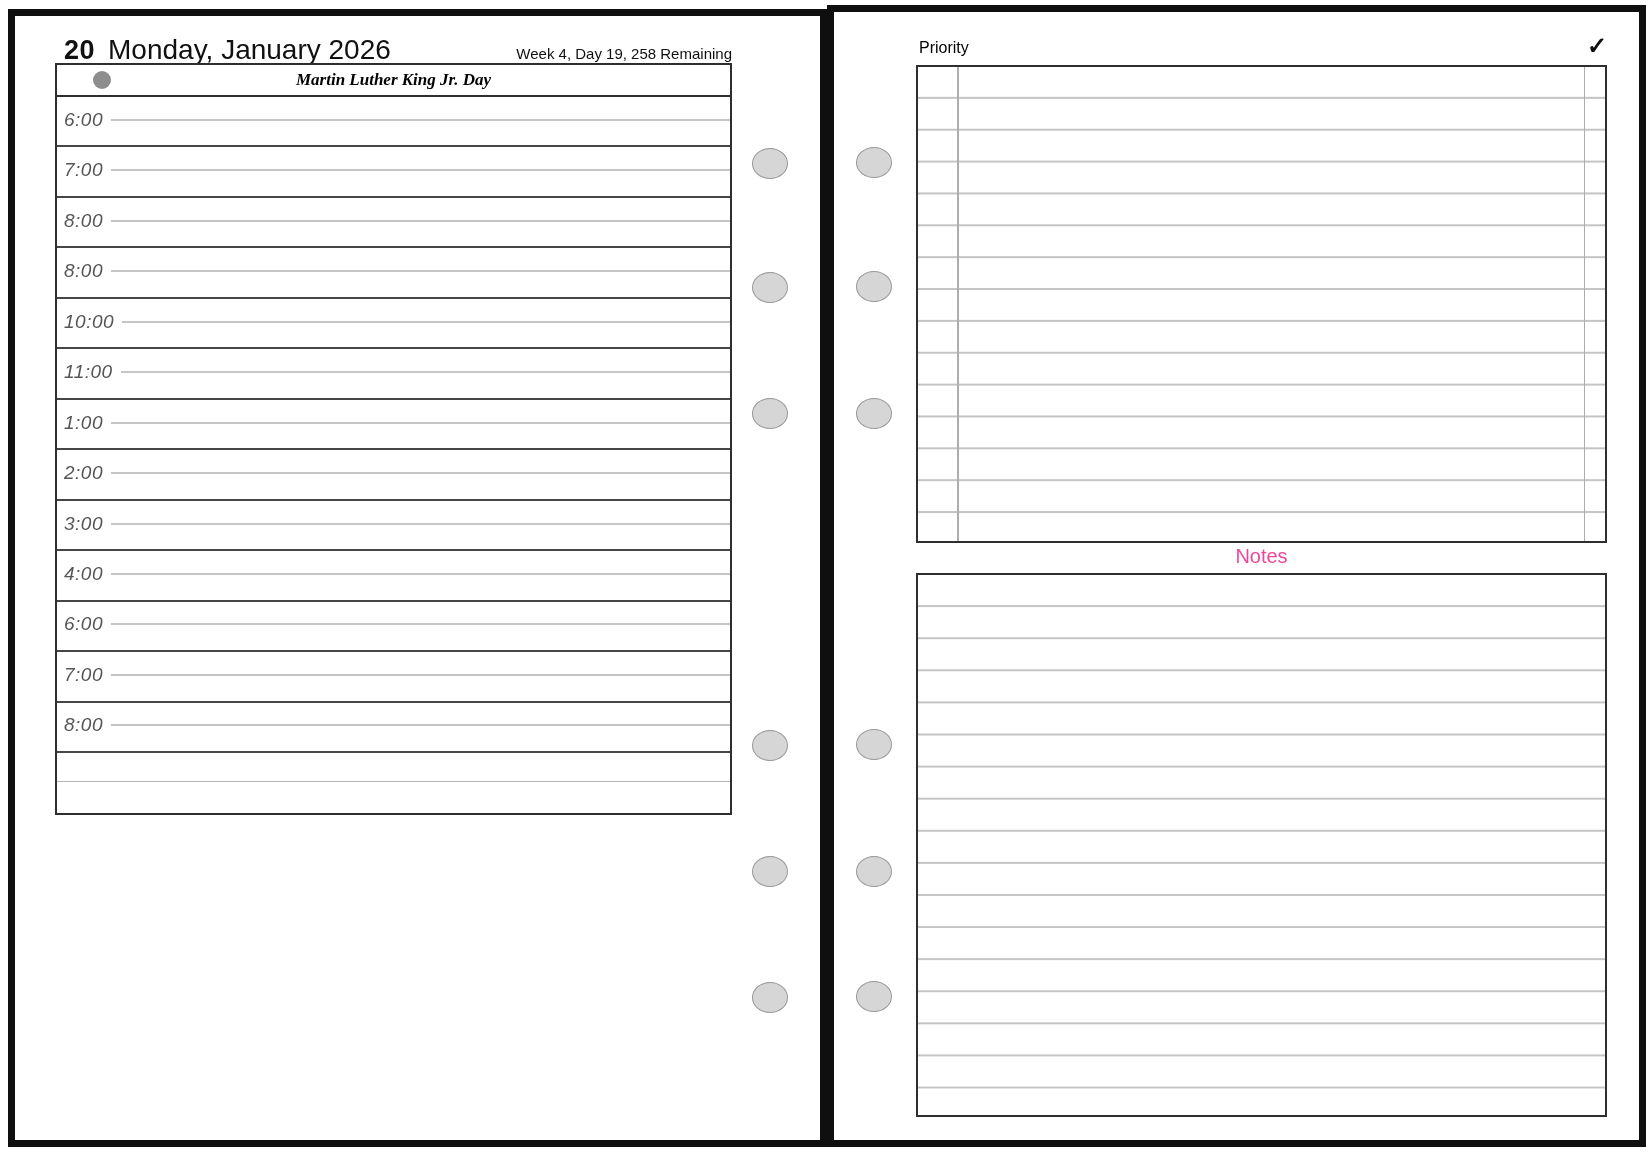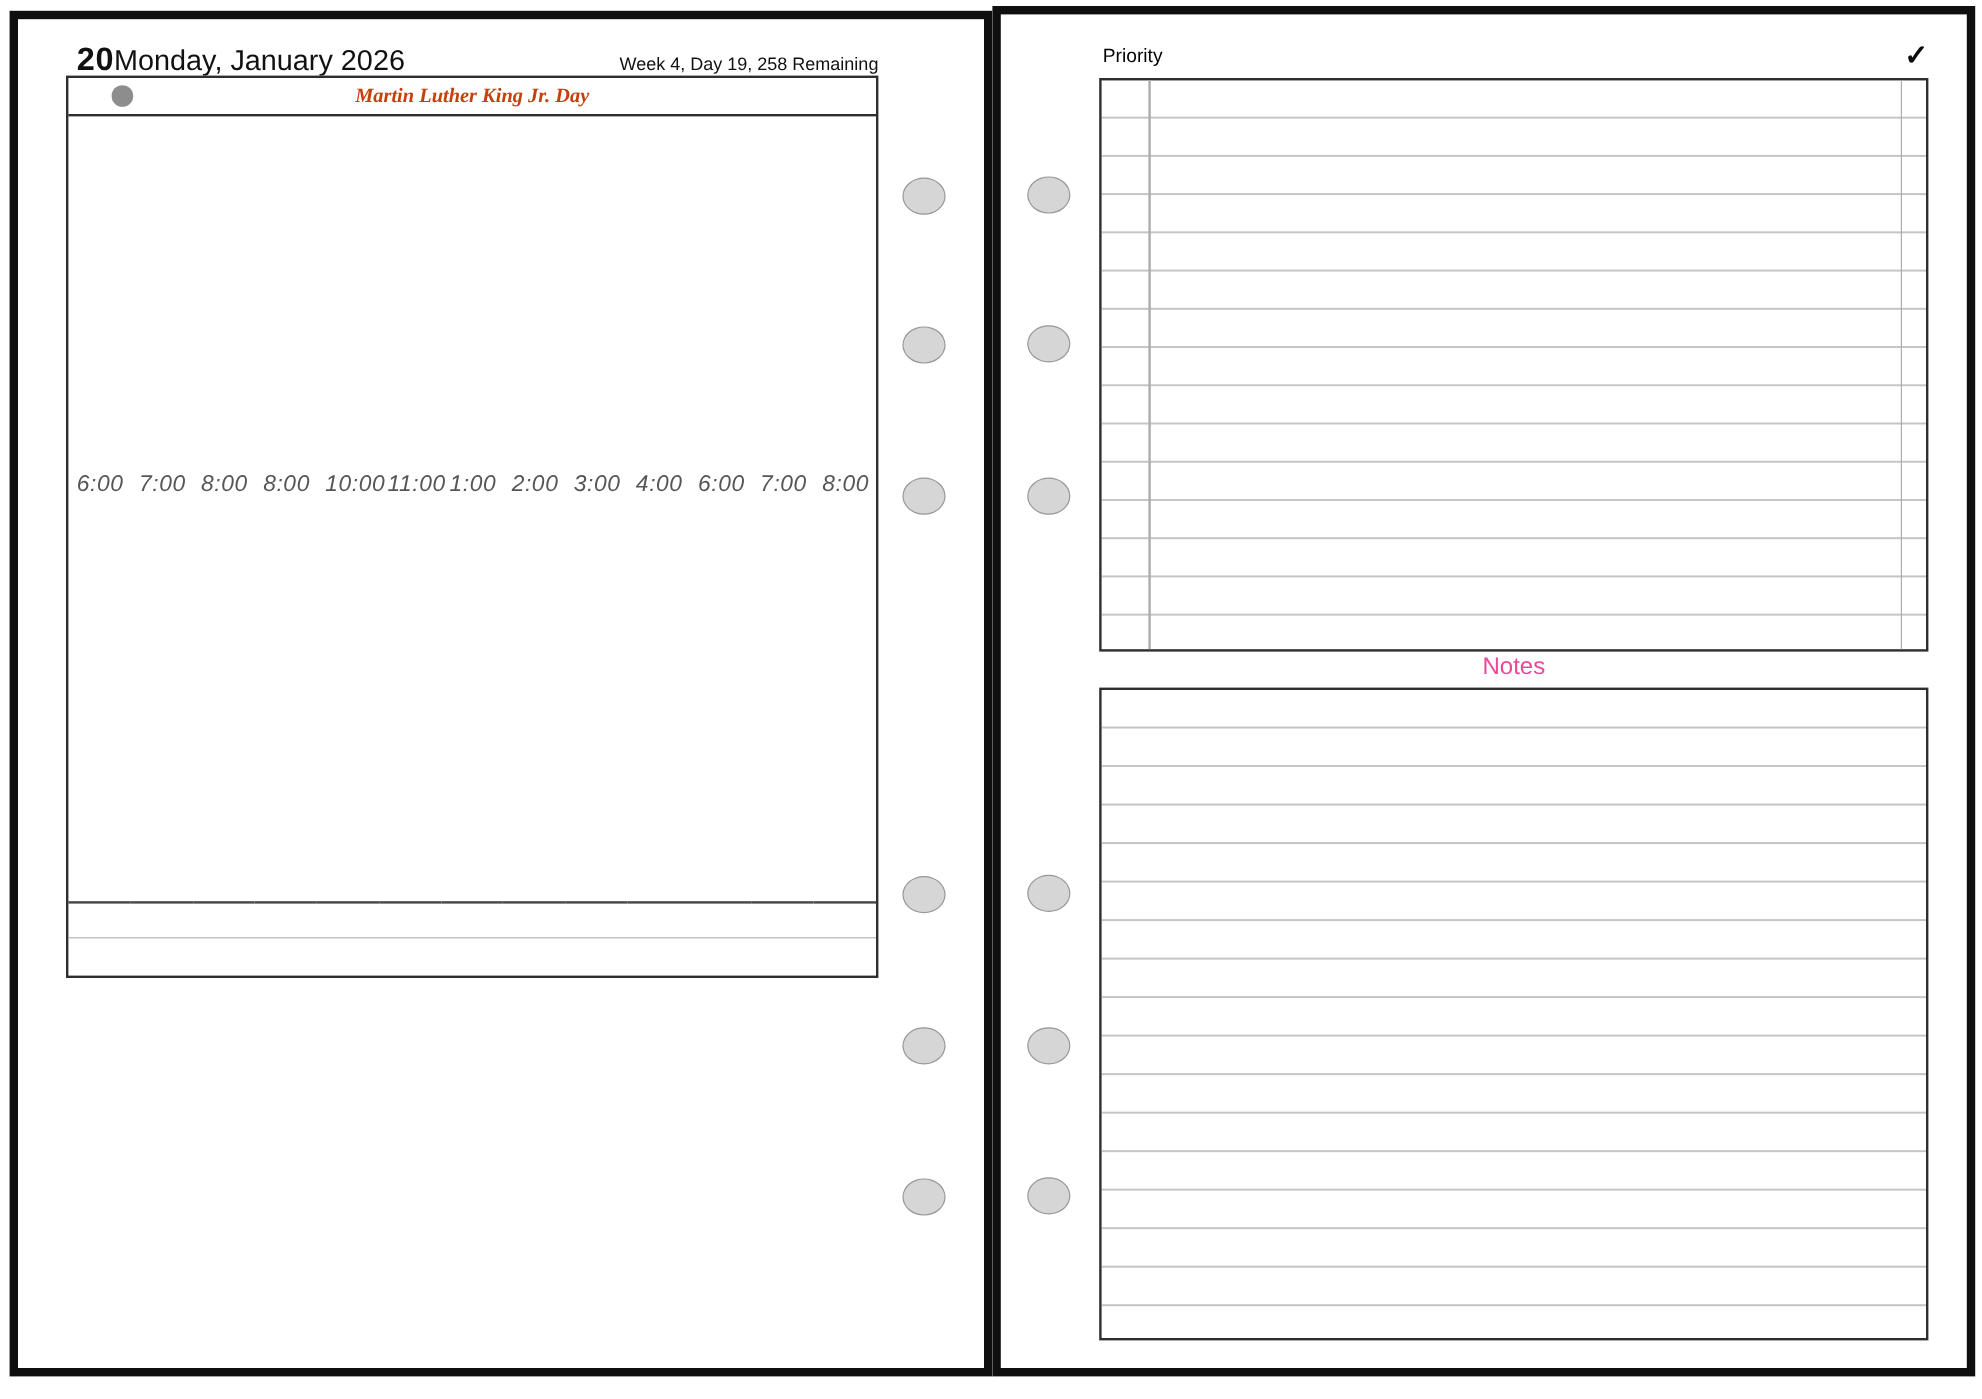--- a/index.html
+++ b/index.html
@@ -8,33 +8,33 @@
 
   
   .page { position:absolute; background:#fff; border:7px solid #0f0f0f; }
   .page-left  { left:8px;  top:9px;  width:819px; height:1138px; }
   .page-right { left:827px; top:5px; width:819px; height:1142px; }
 
   
   .lp-header { position:absolute; left:49px; top:18px; right:88px; height:34px;
                display:flex; align-items:baseline; }
   .day-number { font-size:27px; font-weight:bold; letter-spacing:.5px; }
-  .date-title { font-size:24px; }
+  .date-title { font-size:28px; margin-left:13px; }
   .week-meta  { margin-left:auto; font-size:15px; }
 
   .schedule { position:absolute; left:40px; top:47px; width:677px; height:752px;
               border:2px solid #2e2e2e; display:flex; flex-direction:column; background:#fff; }
   .holiday-row { height:32px; flex:0 0 32px; border-bottom:2px solid #2e2e2e; position:relative;
                  display:flex; align-items:center; justify-content:center; }
   .moon-dot { position:absolute; left:36px; top:50%; transform:translateY(-50%);
               width:18px; height:18px; border-radius:50%; background:#8d8d8d; }
   .holiday-text { font-family:"Liberation Serif", serif; font-style:italic; font-weight:600;
-                  font-size:17px; color:#c2410c; }
-
-  .hour-rows { flex:1 1 auto; display:flex; flex-direction:row;border-radius:31px; }
+                  font-size:17px; color:#000000; }
+
+  .hour-rows { flex:1 1 auto; display:flex; flex-direction:column;border-radius:31px; }
   .hour-row { flex:1 1 0; position:relative; border-bottom:2px solid #464646; }
   .hour-row .slot-line-wrap { position:absolute; left:7px; right:0; top:47%;
               transform:translateY(-50%); display:flex; align-items:center; }
   .time-label { font-style:italic; font-size:19px; color:#565656; letter-spacing:.5px; white-space:nowrap; }
   .write-line { flex:1 1 auto; height:2px; background:#c6c6c6; margin-left:8px; }
 
   .blank-row-a { flex:0 0 29px; border-bottom:1px solid #b5b5b5; }
   .blank-row-b { flex:0 0 31px; }
 
   

